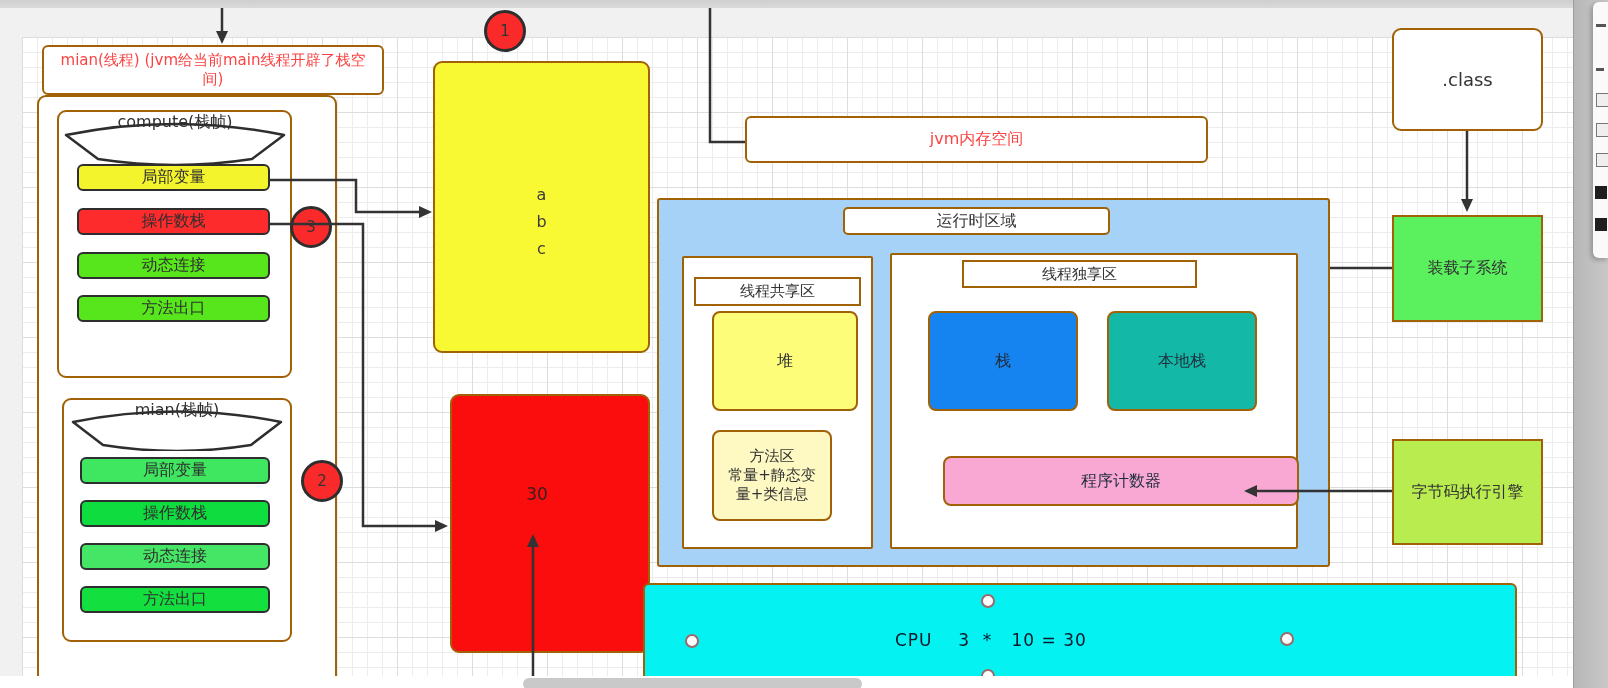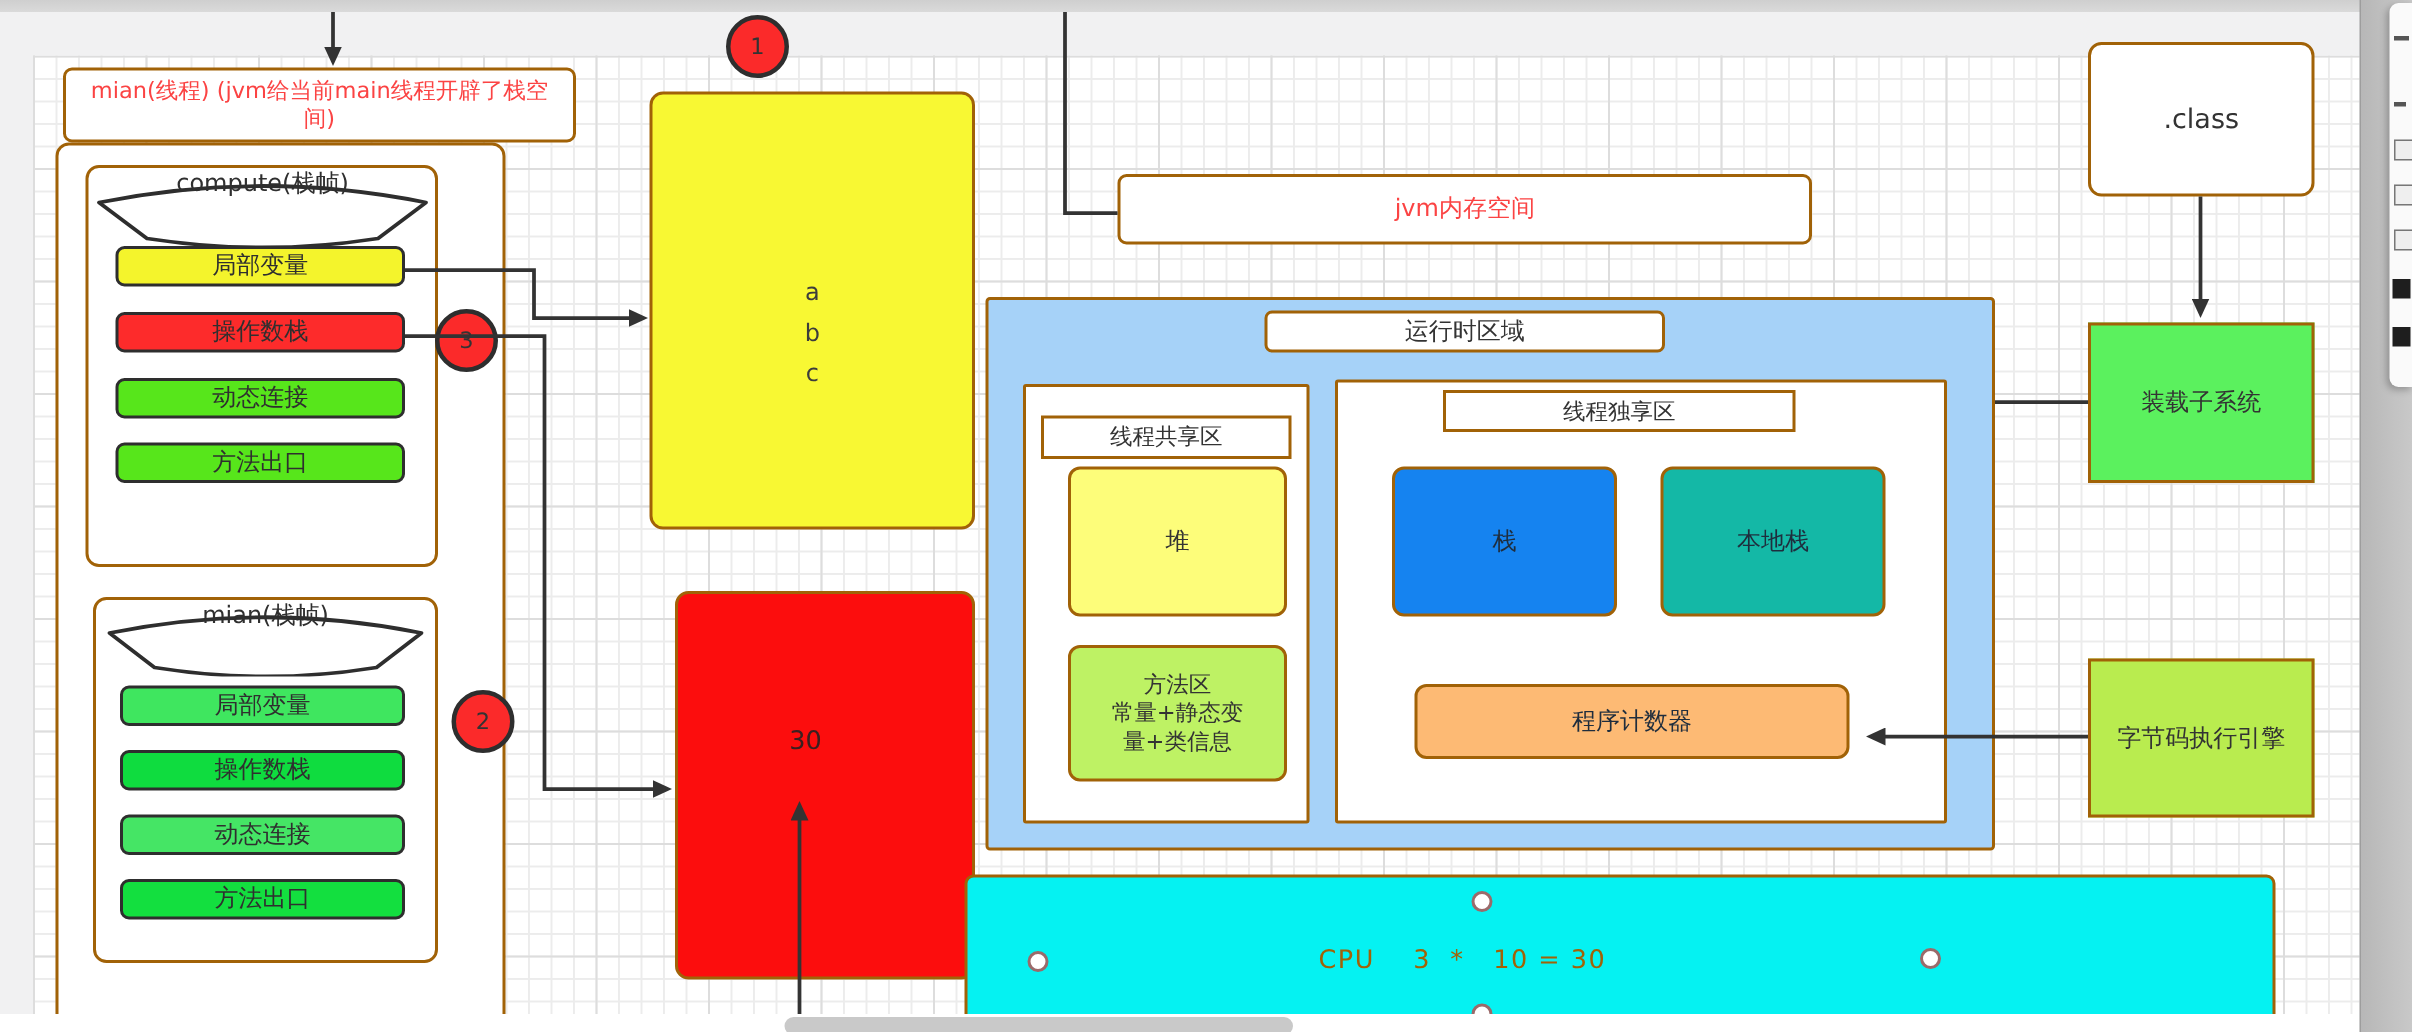--- a/index.html
+++ b/index.html
@@ -94,54 +94,54 @@
     <span style="font-size:16px;">运行时区域</span>
   </div>
 
   <div class="shape" style="left:682px;top:256px;width:191px;height:293px;border-radius:2px;z-index:1;"></div>
   <div class="shape ctext" style="left:694px;top:277px;width:167px;height:29px;border-width:2.5px;z-index:2;">
     <span style="font-size:15px;">线程共享区</span>
   </div>
   <div class="shape ctext" style="left:712px;top:311px;width:146px;height:100px;background:#fdfd7a;border-radius:8px;z-index:2;">
     <span style="font-size:16px;">堆</span>
   </div>
-  <div class="shape ctext" style="left:712px;top:430px;width:146px;height:91px;background:#bef264;border-radius:8px;z-index:2;">
+  <div class="shape ctext" style="left:712px;top:430px;width:120px;height:91px;background:#fef9c3;border-radius:8px;z-index:2;">
     <div style="font-size:15px;line-height:19px;text-align:center;">
       <div>方法区</div>
       <div>常量+静态变</div>
       <div>量+类信息</div>
     </div>
   </div>
 
   <div class="shape" style="left:890px;top:253px;width:408px;height:296px;border-radius:2px;z-index:1;"></div>
   <div class="shape ctext" style="left:962px;top:260px;width:235px;height:28px;border-width:2.5px;z-index:2;">
     <span style="font-size:15px;">线程独享区</span>
   </div>
   <div class="shape ctext" style="left:928px;top:311px;width:150px;height:100px;background:#1583f0;border-radius:8px;z-index:2;">
     <span style="font-size:16px;color:#1f2d3d;">栈</span>
   </div>
   <div class="shape ctext" style="left:1107px;top:311px;width:150px;height:100px;background:#14b8a6;border-radius:8px;z-index:2;">
     <span style="font-size:16px;color:#1f2d3d;">本地栈</span>
   </div>
-  <div class="shape ctext" style="left:943px;top:456px;width:290px;height:50px;background:#fdba74;border-radius:8px;z-index:2;">
+  <div class="shape ctext" style="left:943px;top:456px;width:356px;height:50px;background:#f9a8d4;border-radius:8px;z-index:2;">
     <span style="font-size:16px;color:#1f2d3d;">程序计数器</span>
   </div>
 
   <div class="shape ctext rounded" style="left:1392px;top:28px;width:151px;height:103px;z-index:1;">
     <span style="font-size:18px;">.class</span>
   </div>
   <div class="shape ctext" style="left:1392px;top:215px;width:151px;height:107px;background:#5bf15e;z-index:1;">
     <span style="font-size:16px;">装载子系统</span>
   </div>
   <div class="shape ctext" style="left:1392px;top:439px;width:151px;height:106px;background:#b9ec4f;z-index:1;">
     <span style="font-size:16px;line-height:22px;text-align:center;padding:0 8px;">字节码执行引擎</span>
   </div>
 
   <div class="shape rsm" style="left:643px;top:583px;width:874px;height:100px;background:#05f2f2;z-index:1;">
-    <div style="position:absolute;left:234px;top:45px;font-size:17px;color:#a16207;white-space:pre;letter-spacing:1px;">CPU    3  *   10 = 30</div>
+    <div style="position:absolute;left:250px;top:45px;font-size:17px;color:#0f172a;white-space:pre;letter-spacing:1px;">CPU    3  *   10 = 30</div>
   </div>
   <div class="handle" style="left:981px;top:594px;"></div>
   <div class="handle" style="left:685px;top:634px;"></div>
   <div class="handle" style="left:1280px;top:632px;"></div>
   <div class="handle" style="left:981px;top:669px;"></div>
 
   <svg class="overlay" viewBox="0 0 1608 688">
     <defs>
       <marker id="arr" markerUnits="userSpaceOnUse" markerWidth="14" markerHeight="12" refX="3" refY="6" orient="auto">
         <path d="M0,0 L13,6 L0,12 Z" fill="#333"></path>

